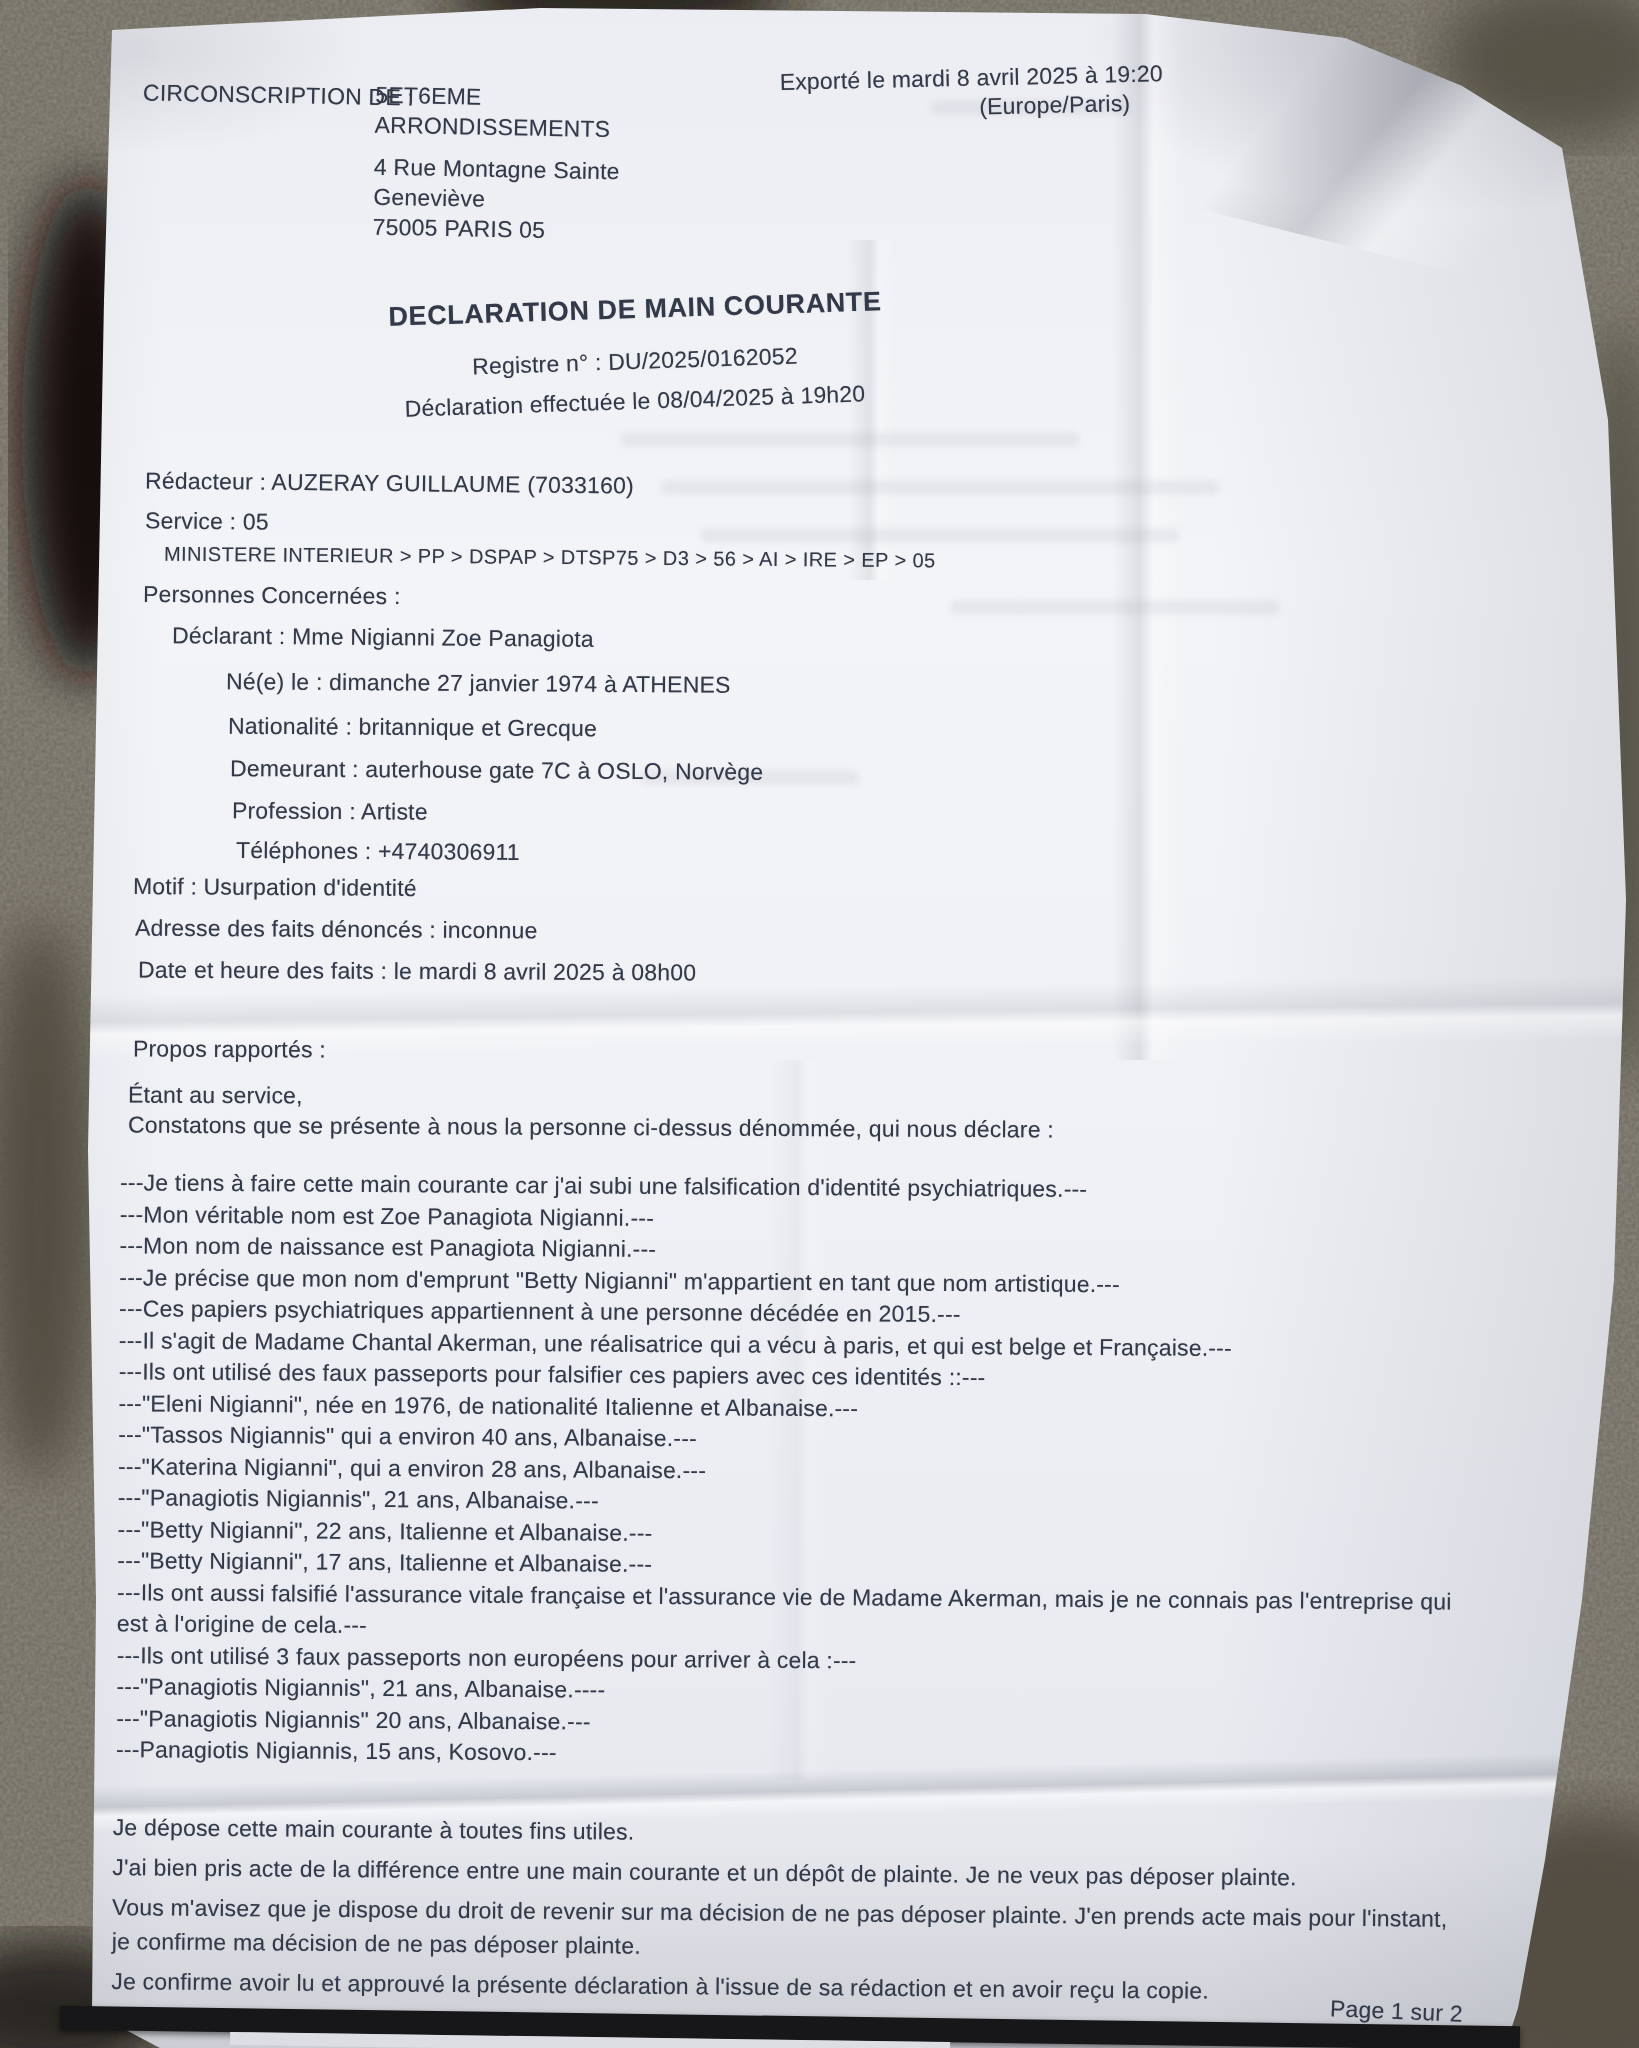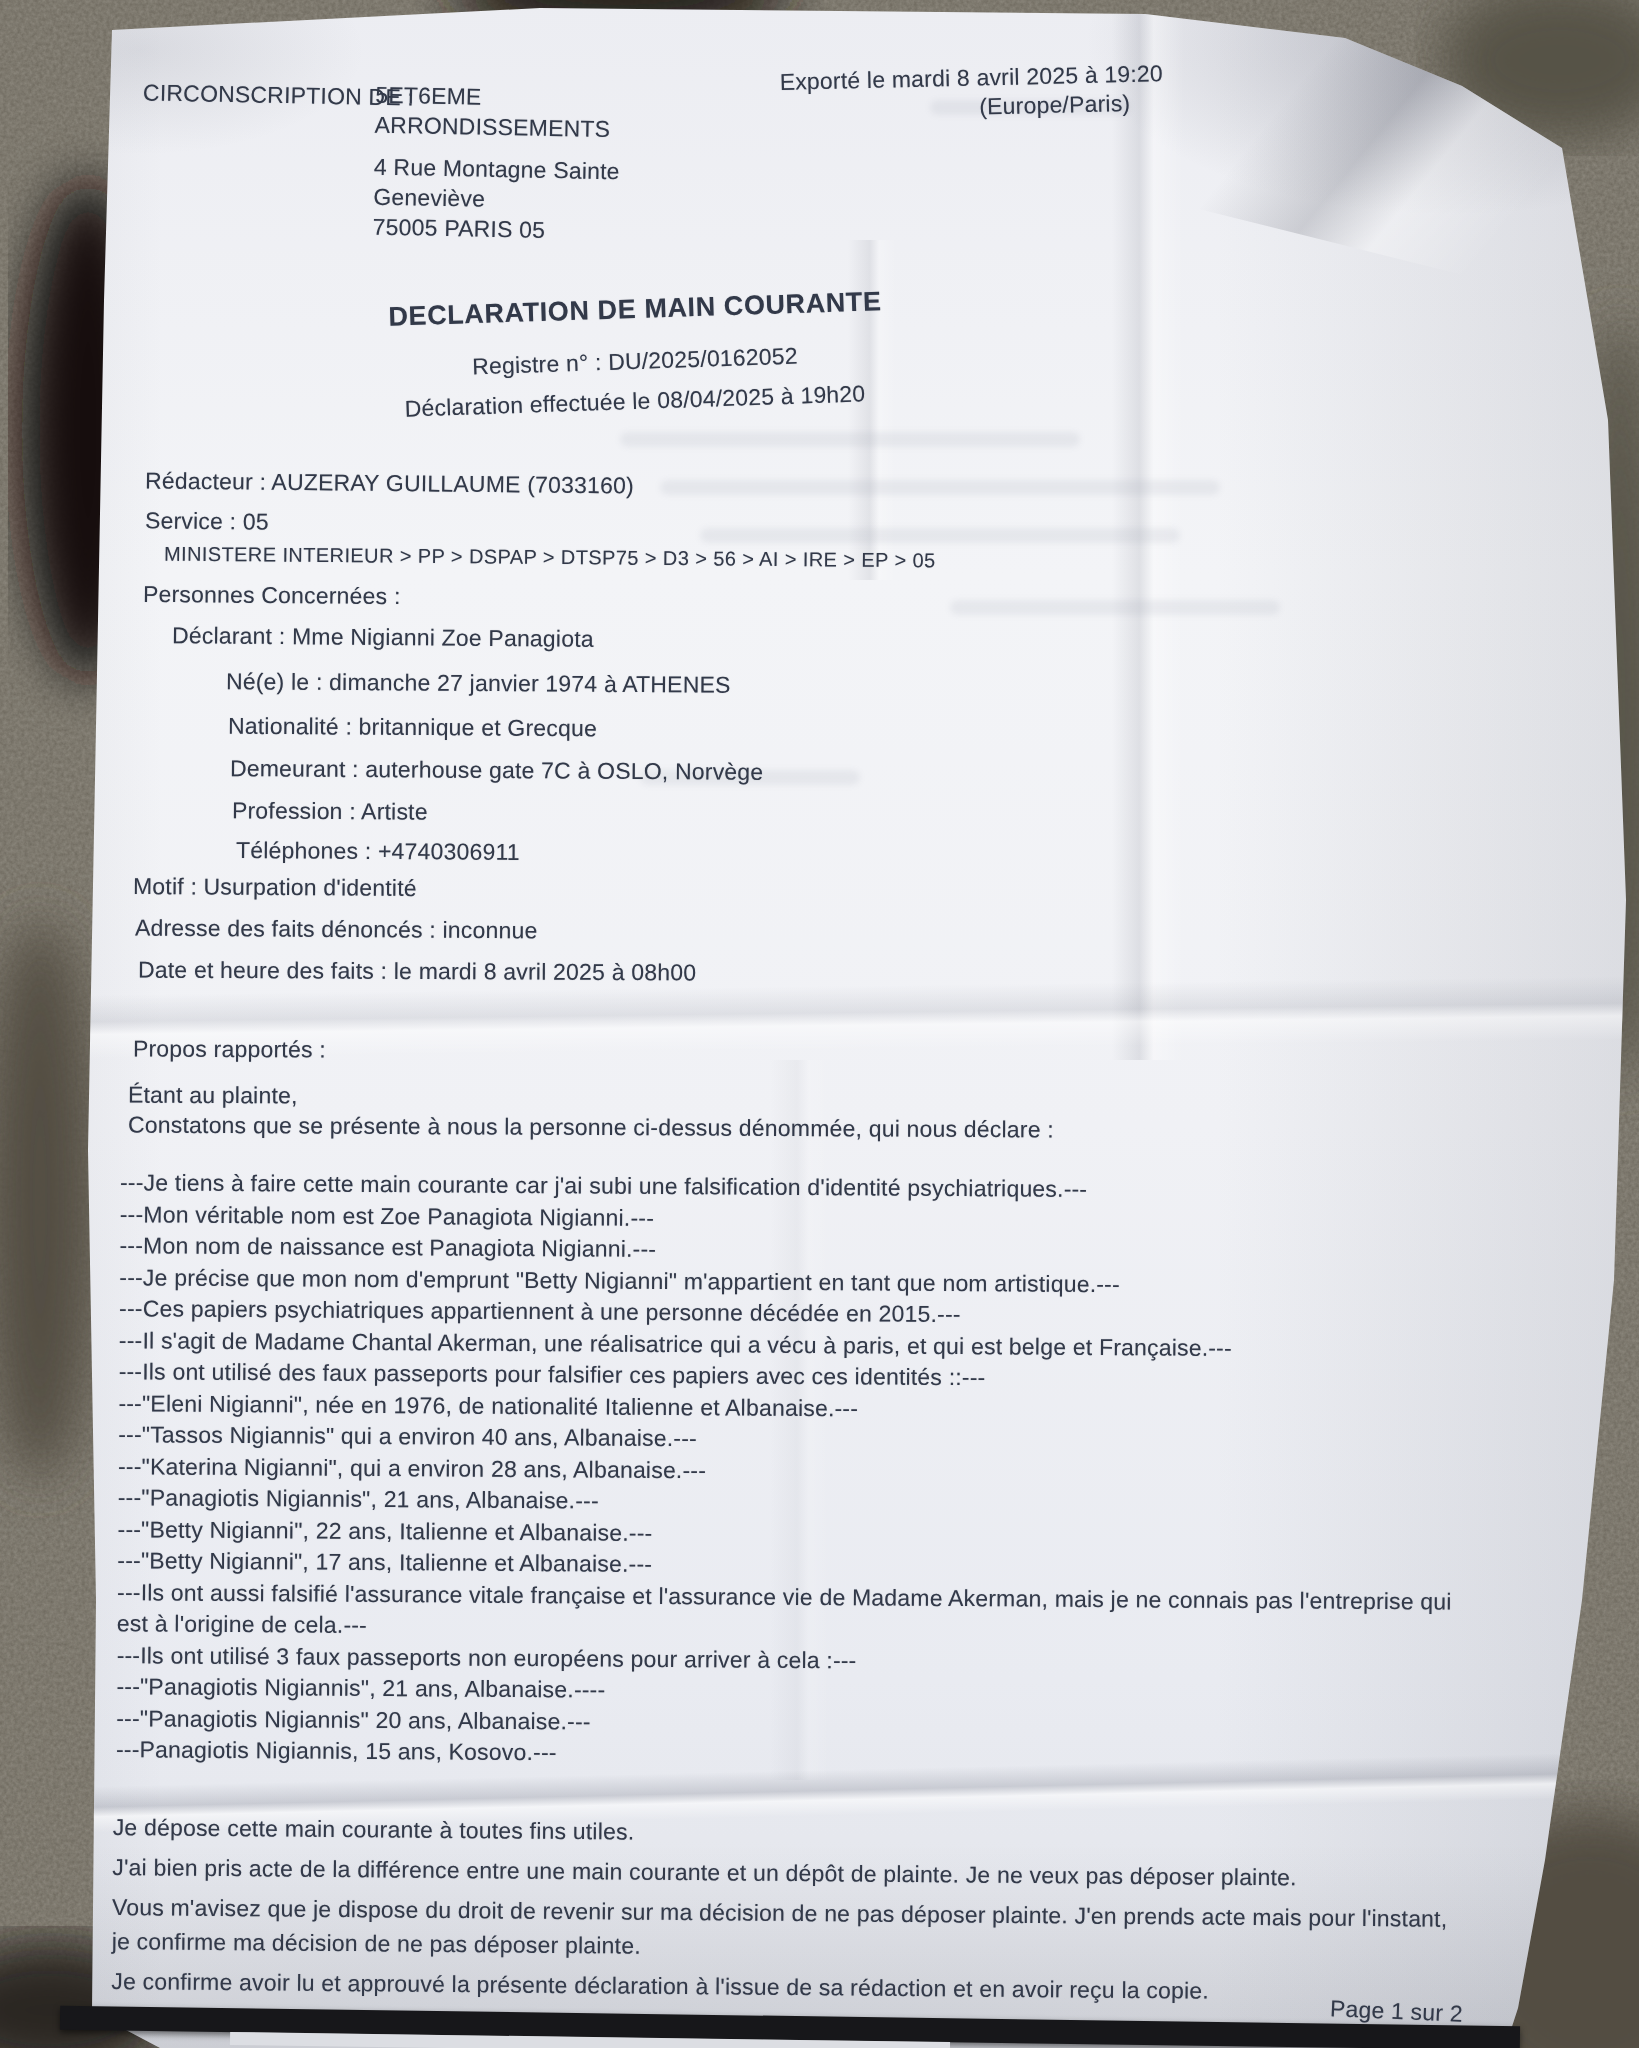--- a/index.html
+++ b/index.html
@@ -143,21 +143,21 @@
     <div class="txt b-natio">Nationalité : britannique et Grecque</div>
     <div class="txt b-demeur">Demeurant : auterhouse gate 7C à OSLO, Norvège</div>
     <div class="txt b-profession">Profession : Artiste</div>
     <div class="txt b-tel">Téléphones : +4740306911</div>
 
     <div class="txt b-motif">Motif : Usurpation d'identité</div>
     <div class="txt b-adresse">Adresse des faits dénoncés : inconnue</div>
     <div class="txt b-datefaits">Date et heure des faits : le mardi 8 avril 2025 à 08h00</div>
 
     <div class="txt b-propos">Propos rapportés :</div>
-    <div class="txt b-intro1">Étant au plainte,</div>
+    <div class="txt b-intro1">Étant au service,</div>
     <div class="txt b-intro2">Constatons que se présente à nous la personne ci-dessus dénommée, qui nous déclare :</div>
 
     <div class="txt b-statements">
       <div>---Je tiens à faire cette main courante car j'ai subi une falsification d'identité psychiatriques.---</div>
       <div>---Mon véritable nom est Zoe Panagiota Nigianni.---</div>
       <div>---Mon nom de naissance est Panagiota Nigianni.---</div>
       <div>---Je précise que mon nom d'emprunt "Betty Nigianni" m'appartient en tant que nom artistique.---</div>
       <div>---Ces papiers psychiatriques appartiennent à une personne décédée en 2015.---</div>
       <div>---Il s'agit de Madame Chantal Akerman, une réalisatrice qui a vécu à paris, et qui est belge et Française.---</div>
       <div>---Ils ont utilisé des faux passeports pour falsifier ces papiers avec ces identités ::---</div>

